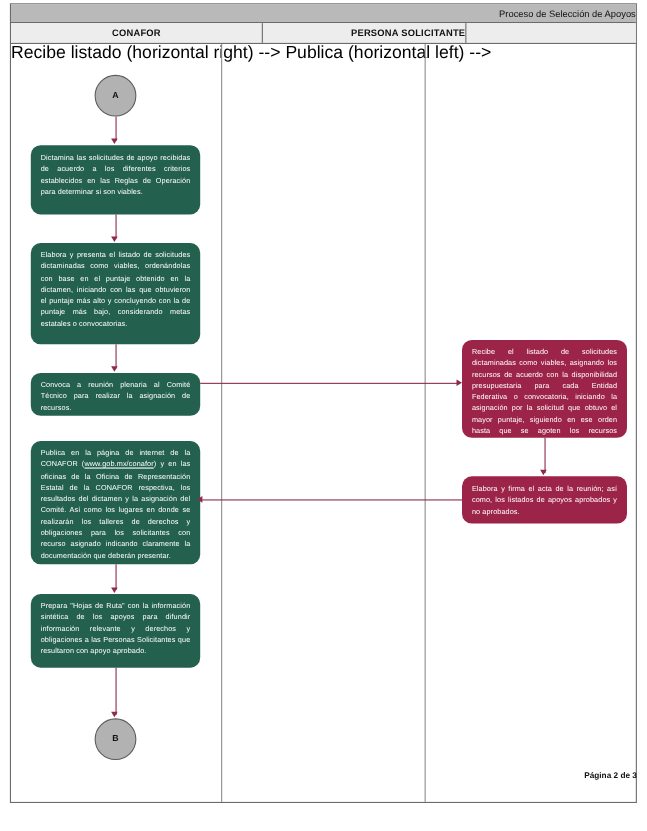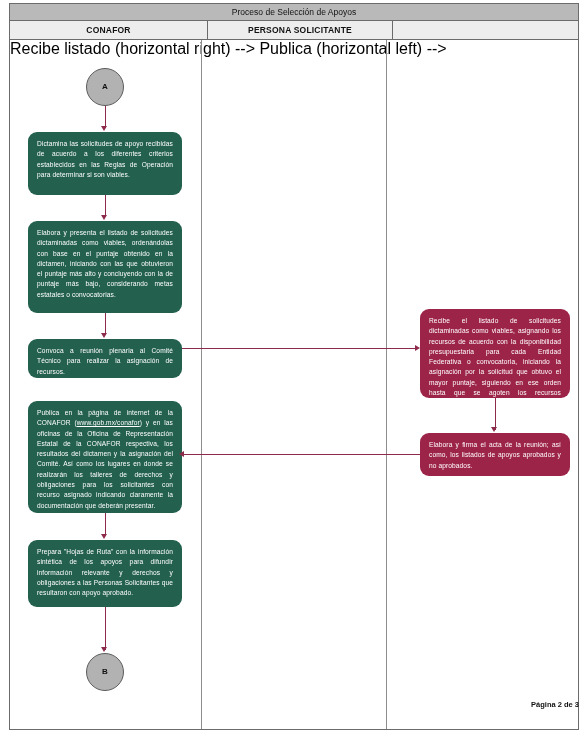--- a/index.html
+++ b/index.html
@@ -26,21 +26,21 @@
     border: 1px solid #6b6b6b;
     box-sizing: border-box;
     background: #fff;
   }
 
   .title-bar {
     height: 17px;
     line-height: 17px;
     background: #b9b9b9;
     border-bottom: 1px solid #6b6b6b;
-    text-align: center;
+    text-align: right;
     font-size: 8.5px;
     font-weight: normal;
     color: #111;
     box-sizing: border-box;
   }
 
   .col-head-row {
     display: flex;
     height: 19px;
     border-bottom: 1px solid #6b6b6b;
@@ -49,22 +49,22 @@
   }
   .col-head {
     line-height: 18px;
     text-align: center;
     font-size: 8.5px;
     font-weight: bold;
     color: #111;
     box-sizing: border-box;
     letter-spacing: .2px;
   }
-  .col-head.c1 { width: 198px; border-right: 1px solid #6b6b6b; }
-  .col-head.c2 { width: 185px; border-right: 1px solid #6b6b6b; }
+  .col-head.c1 { width: 229px; border-right: 1px solid #6b6b6b; }
+  .col-head.c2 { width: 185px; border-right: 1px solid #6b6b6b; text-align: right; }
   .col-head.c3 { flex: 1; }
 
   
   .lanes {
     position: relative;
     height: 689px;
   }
   .lane-div {
     position: absolute;
     top: 0;

